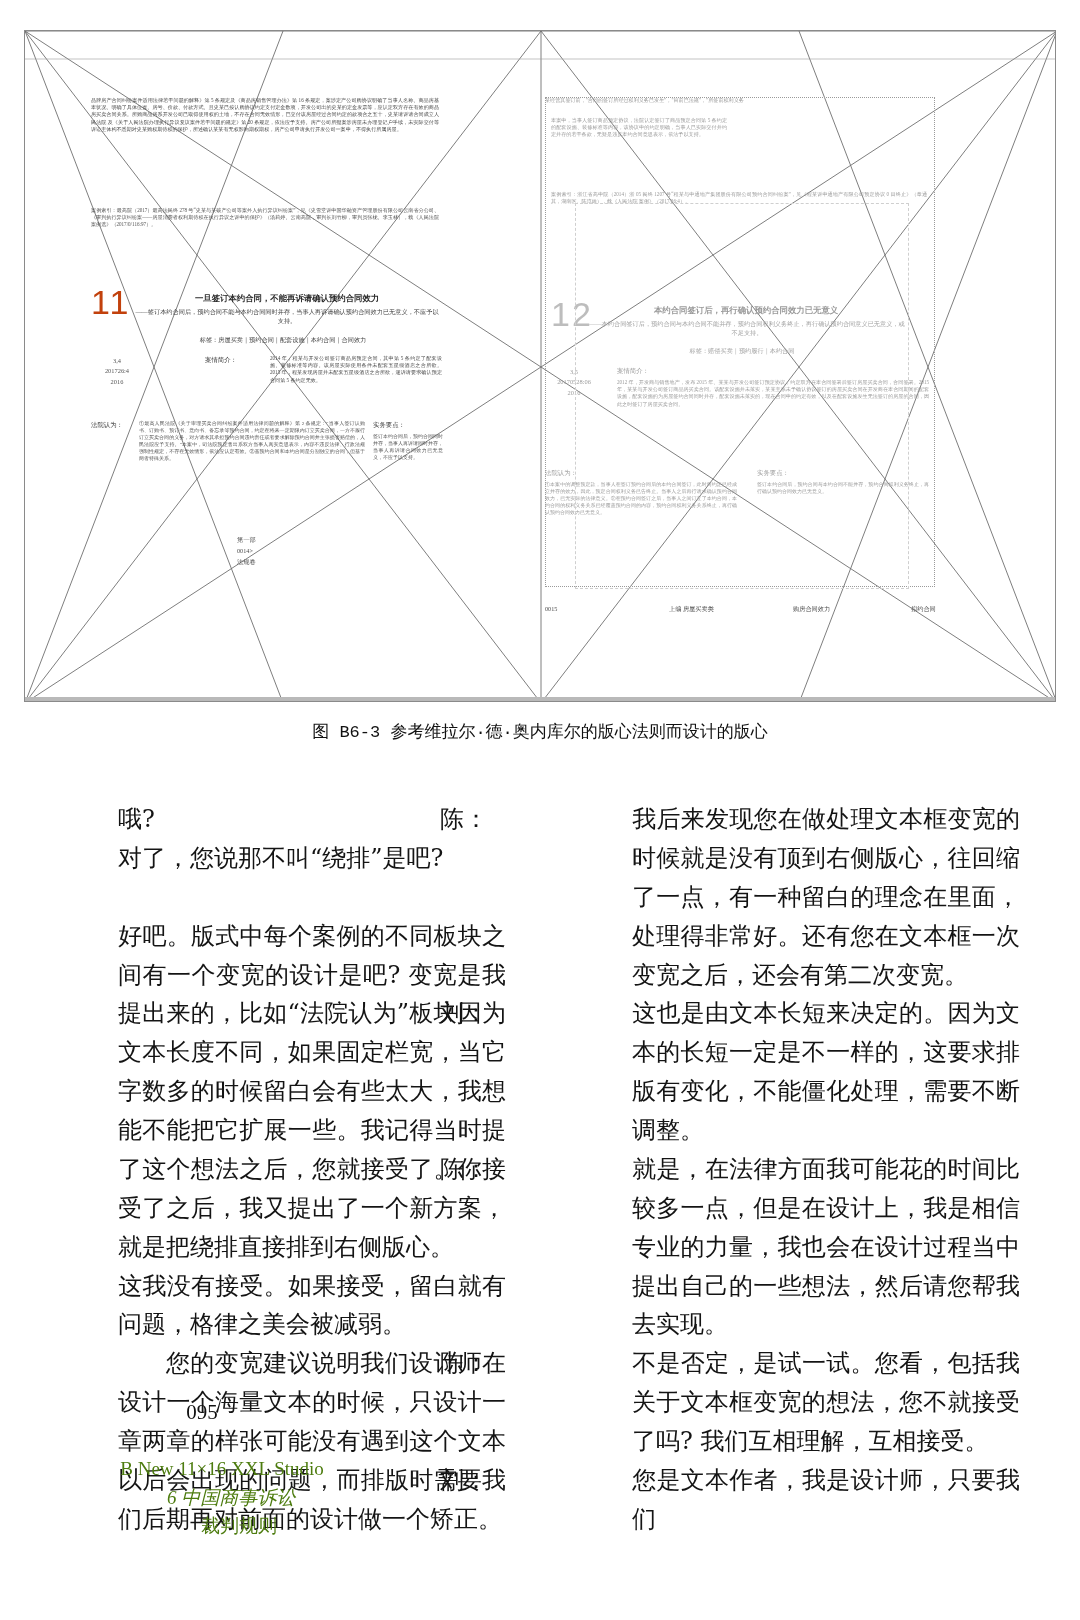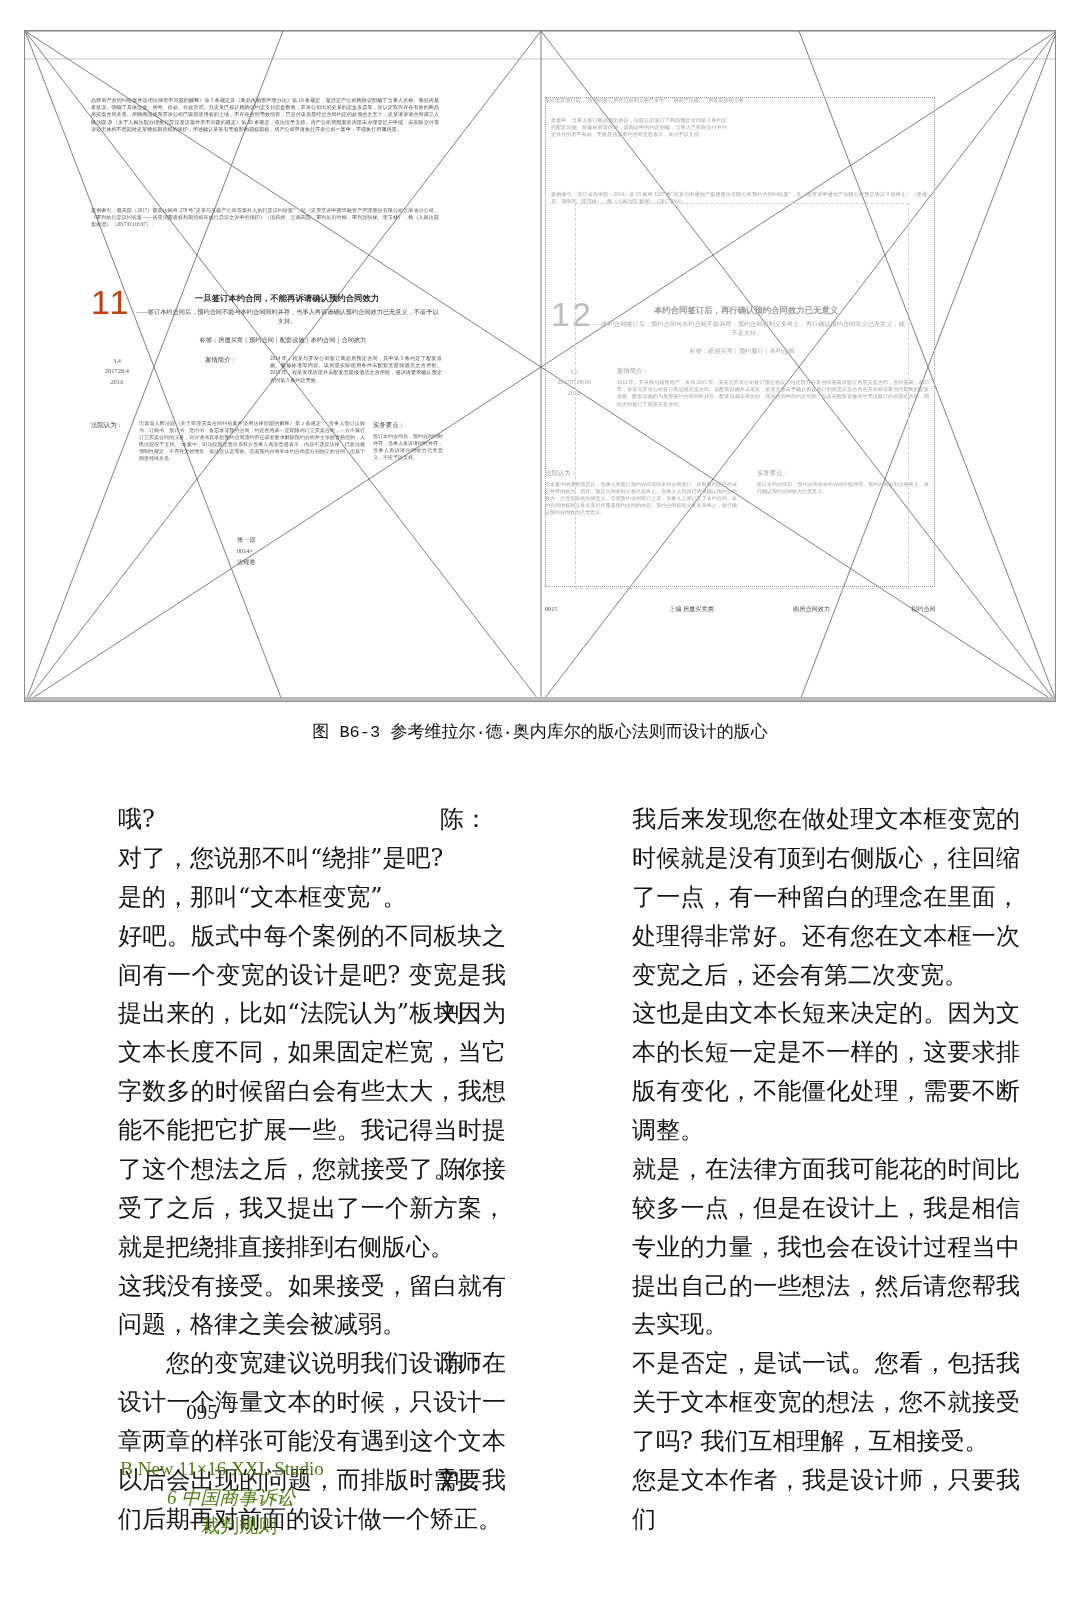--- a/index.html
+++ b/index.html
@@ -226,21 +226,21 @@
 <div id="dialogue">
 
   <div id="col-left" class="col">
     <p class="turn hang">
       <span class="spk">刘：</span><span>哦?</span>
     </p>
     <p class="turn hang">
       <span class="spk">陈：</span><span>对了，您说那不叫“绕排”是吧?</span>
     </p>
     <p class="turn hang">
-      <span class="spk">刘：</span><span>是的，那叫“文本框变宽”。</span>
+      <span class="spk">刘：</span>
     </p>
     <p class="turn hang">
       <span class="spk">陈：</span><span>好吧。版式中每个案例的不同板块之间有一个变宽的设计是吧? 变宽是我提出来的，比如“法院认为”板块因为文本长度不同，如果固定栏宽，当它字数多的时候留白会有些太大，我想能不能把它扩展一些。我记得当时提了这个想法之后，您就接受了。你接受了之后，我又提出了一个新方案，就是把绕排直接排到右侧版心。</span>
     </p>
     <p class="turn hang">
       <span class="spk">刘：</span><span>这我没有接受。如果接受，留白就有问题，格律之美会被减弱。</span>
     </p>
     <p class="turn indent-para">
       <span>您的变宽建议说明我们设计师在设计一个海量文本的时候，只设计一章两章的样张可能没有遇到这个文本以后会出现的问题，而排版时需要我们后期再对前面的设计做一个矫正。</span>
     </p>

